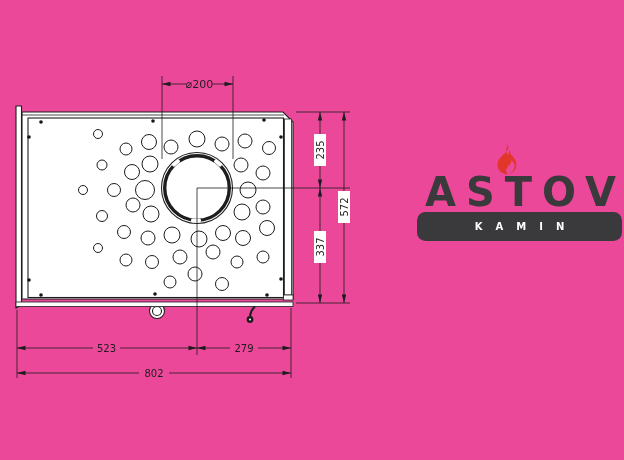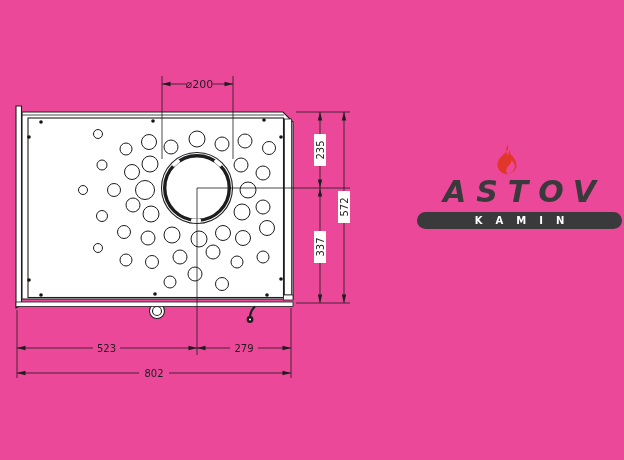--- a/index.html
+++ b/index.html
@@ -18,23 +18,23 @@
   .dim-text{font-family:"DejaVu Sans","Liberation Sans",sans-serif;font-size:10px;fill:#1d1d1f;
             text-anchor:middle;}
   .dim-text-big{font-size:11px;}
   .slot{fill:#ffffff;stroke:none;}
   .label-bg{fill:#ffffff;stroke:none;}
   
   .logo{position:absolute;left:415px;top:140px;width:209px;height:100px;}
   .flame{position:absolute;left:80px;top:4px;}
   .brand{position:absolute;left:0;right:0;top:31px;height:42px;line-height:42px;
          text-align:center;font-family:"DejaVu Sans",sans-serif;font-weight:bold;
-         font-size:30px;letter-spacing:10px;padding-left:10px;box-sizing:border-box;
-         color:#3a3a3c;white-space:nowrap;font-style:italic;}
-  .kamin-bar{position:absolute;left:2px;right:2px;top:72px;height:17px;background:#3a3a3c;
+         font-size:40px;letter-spacing:10px;padding-left:10px;box-sizing:border-box;
+         color:#3a3a3c;white-space:nowrap;}
+  .kamin-bar{position:absolute;left:2px;right:2px;top:72px;height:29px;background:#3a3a3c;
              border-radius:8.5px;display:flex;align-items:center;justify-content:center;}
   .kamin-bar span{color:#ffffff;font-family:"DejaVu Sans",sans-serif;font-weight:bold;
                   font-size:10px;letter-spacing:13px;padding-left:13px;white-space:nowrap;}
 </style>
 </head>
 <body>
 
 <div class="canvas">
 
   <svg class="drawing" width="400" height="460" viewBox="0 0 400 460">

